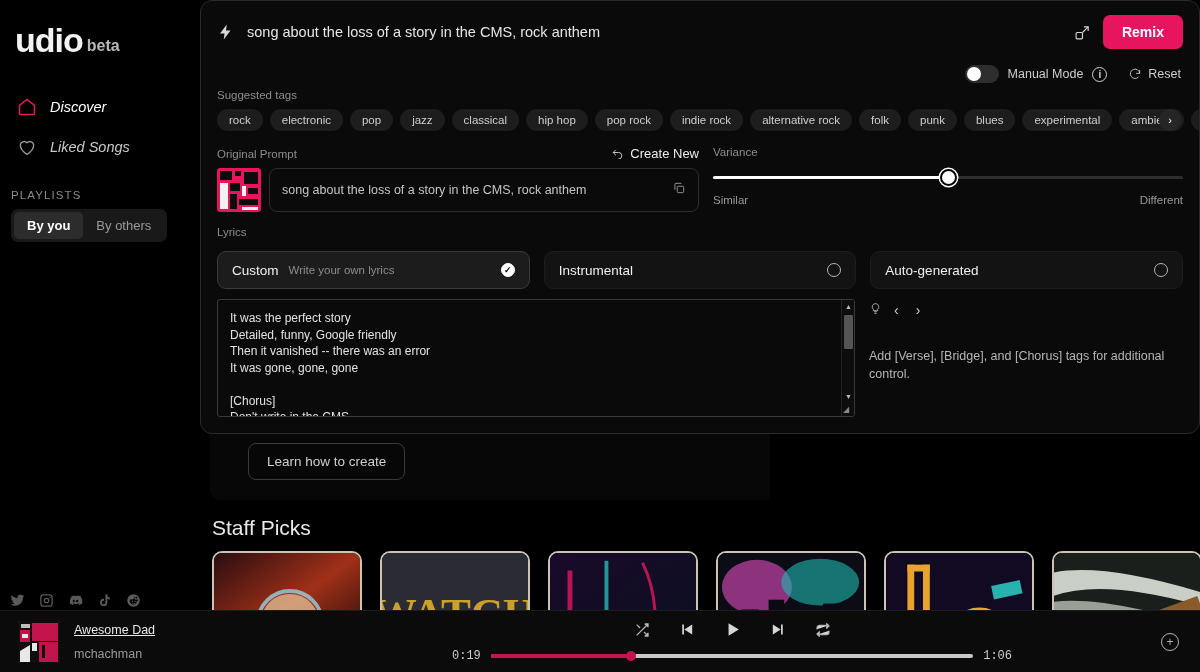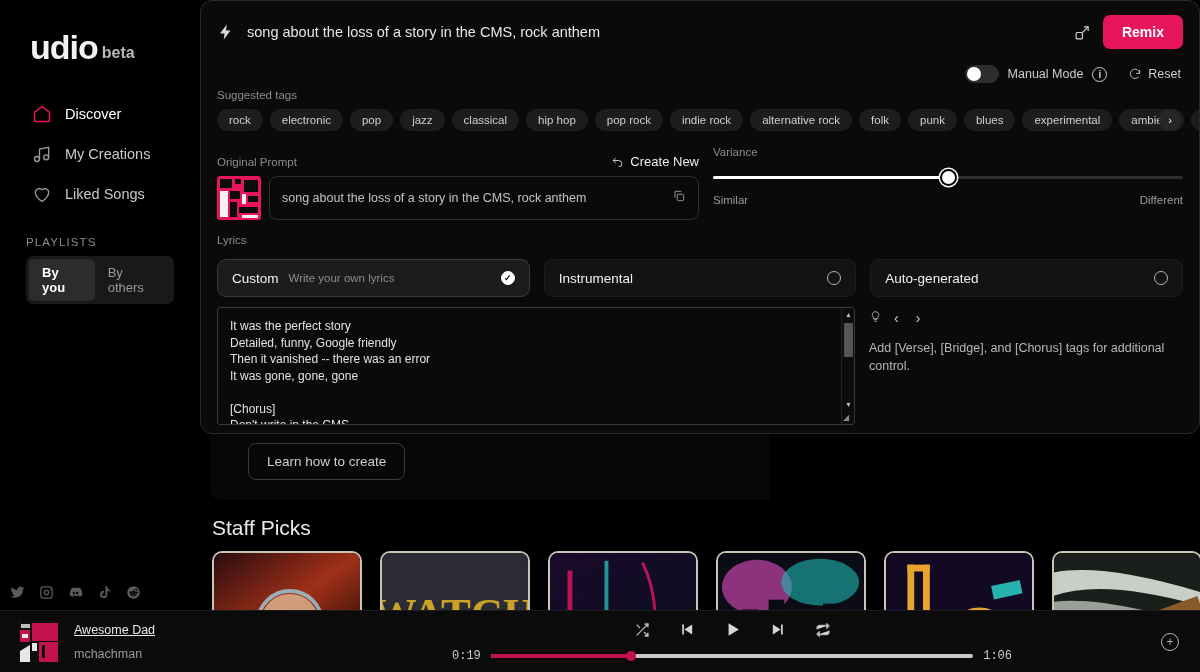--- a/index.html
+++ b/index.html
@@ -7,37 +7,37 @@
     width: 1200px; height: 672px;
     background: #000;
     font-family: "Liberation Sans", sans-serif;
     overflow: hidden;
     color: #fff;
   }
   .app { position: relative; width: 1200px; height: 672px; }
 
   
   .sidebar {
-    position: absolute; left: 0; top: 0; width: 200px; height: 610px;
-    background: #000; padding: 16px;
+    position: absolute; left: 0; top: 8px; width: 200px; height: 610px;
+    background: #000; padding: 1px;
   }
   .logo-wrap { padding: 14px 0 0 14px; display: flex; align-items: flex-end; }
   .logo-u {
     font-size: 34px; font-weight: bold; letter-spacing: -1px;
     color: #f2f2f2; line-height: 1;
   }
   .logo-beta { font-size: 16px; font-weight: bold; color: #b9b9b9; margin-left: 4px; margin-bottom: 2px; }
 
   .nav { margin-top: 30px; }
   .nav-item {
     display: flex; align-items: center; gap: 13px;
     padding: 10px 16px; cursor: pointer;
   }
   .nav-item .ic { width: 20px; height: 20px; display: block; flex: 0 0 20px; }
-  .nav-label { font-size: 14.5px; color: #c9c9c9; }
+  .nav-label { font-size: 14.5px; color: #c9c9c9; font-style: italic; }
   .nav-item.active .nav-label { color: #fff; }
 
   .playlists-hd {
     font-size: 11.5px; letter-spacing: 1.1px; color: #8a8a8a;
     padding: 22px 16px 8px 10px;
   }
   .seg {
     margin: 0 10px; background: #191919; border-radius: 7px;
     display: inline-flex; padding: 3px;
   }
@@ -143,21 +143,21 @@
     position: absolute; right: 18px; top: 1px;
     width: 22px; height: 22px; border-radius: 50%; background: #262626;
     display: flex; align-items: center; justify-content: center;
     cursor: pointer; color: #fff; font-size: 11px;
   }
 
   .two-col { display: flex; padding: 14px 16px 0 16px; gap: 14px; }
   .col-l { width: 482px; flex: 0 0 482px; }
   .col-r { flex: 1; }
 
-  .row-between { display: flex; align-items: center; justify-content: space-between; margin-top: 8px; }
+  .row-between { display: flex; align-items: center; justify-content: space-between; }
   .create-new { display: flex; align-items: flex-start; gap: 6px; cursor: pointer; }
   .create-new svg { width: 13px; height: 13px; stroke: #e0e0e0; fill: none; stroke-width: 1.6; }
   .create-new span { font-size: 13px; color: #ededed; }
 
   .prompt-box {
     display: flex; align-items: stretch; gap: 0; margin-top: 7px;
   }
   .prompt-thumb {
     width: 44px; height: 44px; border-radius: 4px; overflow: hidden;
     flex: 0 0 44px; position: relative; background: #E7155E;
@@ -243,21 +243,21 @@
     color: #888; font-size: 8px;
   }
 
   .tip-box { flex: 1; padding-top: 2px; }
   .tip-head { display: flex; align-items: center; gap: 7px; }
   .tip-bulb svg { width: 13px; height: 13px; stroke: #cfcfcf; fill: none; stroke-width: 1.4; }
   .tip-title { font-size: 12.5px; color: #e4e4e4; flex: 1; }
   .tip-arrow {
     color: #cfcfcf; font-size: 14px; cursor: pointer; padding: 0 5px;
   }
-  .tip-text { font-size: 12.5px; color: #b6b6b6; line-height: 18px; margin-top: 12px; }
+  .tip-text { font-size: 12.5px; color: #b6b6b6; line-height: 18px; margin-top: 28px; }
 
   
   .player {
     position: absolute; left: 0; bottom: 0; width: 1200px; height: 62px;
     background: #0b0b0b; border-top: 1px solid #1c1c1c;
     display: flex; align-items: center;
   }
   .pl-art {
     width: 42px; height: 42px; margin-left: 18px; border-radius: 3px;
     overflow: hidden; flex: 0 0 42px; position: relative; background: #c2134c;
@@ -301,30 +301,20 @@
     </div>
 
     <nav class="nav">
       <div class="nav-item active">
         <span class="ic">
           <svg viewBox="0 0 24 24" fill="none" stroke="#E7155E" stroke-width="1.8">
               <path d="M3 10l9-7 9 7v10a1 1 0 0 1-1 1H4a1 1 0 0 1-1-1z"></path>
             </svg>
         </span>
         <span class="nav-label">Discover</span>
-      </div>
-      <div class="nav-item">
-        <span class="ic">
-          <svg viewBox="0 0 24 24" fill="none" stroke="#9a9a9a" stroke-width="1.6">
-              <path d="M9 18V6l11-2v12"></path>
-              <circle cx="6" cy="18" r="3"></circle>
-              <circle cx="17" cy="16" r="3"></circle>
-            </svg>
-        </span>
-        <span class="nav-label">My Creations</span>
       </div>
       <div class="nav-item">
         <span class="ic">
           <svg viewBox="0 0 24 24" fill="none" stroke="#9a9a9a" stroke-width="1.6">
               <path d="M12 21s-8-5.4-8-11a4.6 4.6 0 0 1 8-3 4.6 4.6 0 0 1 8 3c0 5.6-8 11-8 11z"></path>
             </svg>
         </span>
         <span class="nav-label">Liked Songs</span>
       </div>
     </nav>

